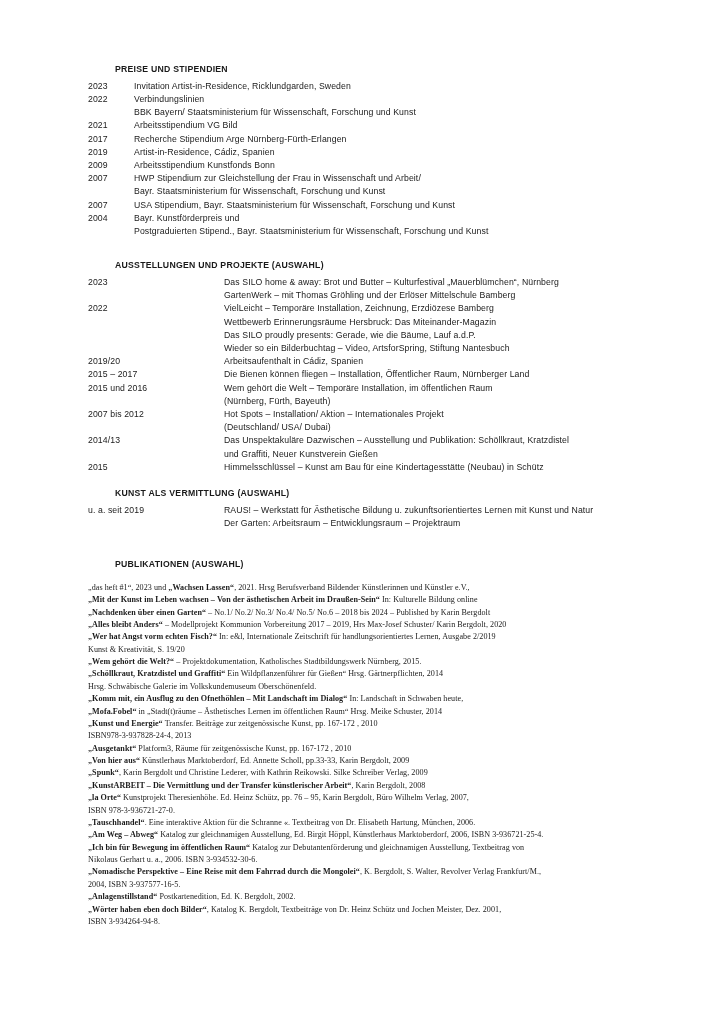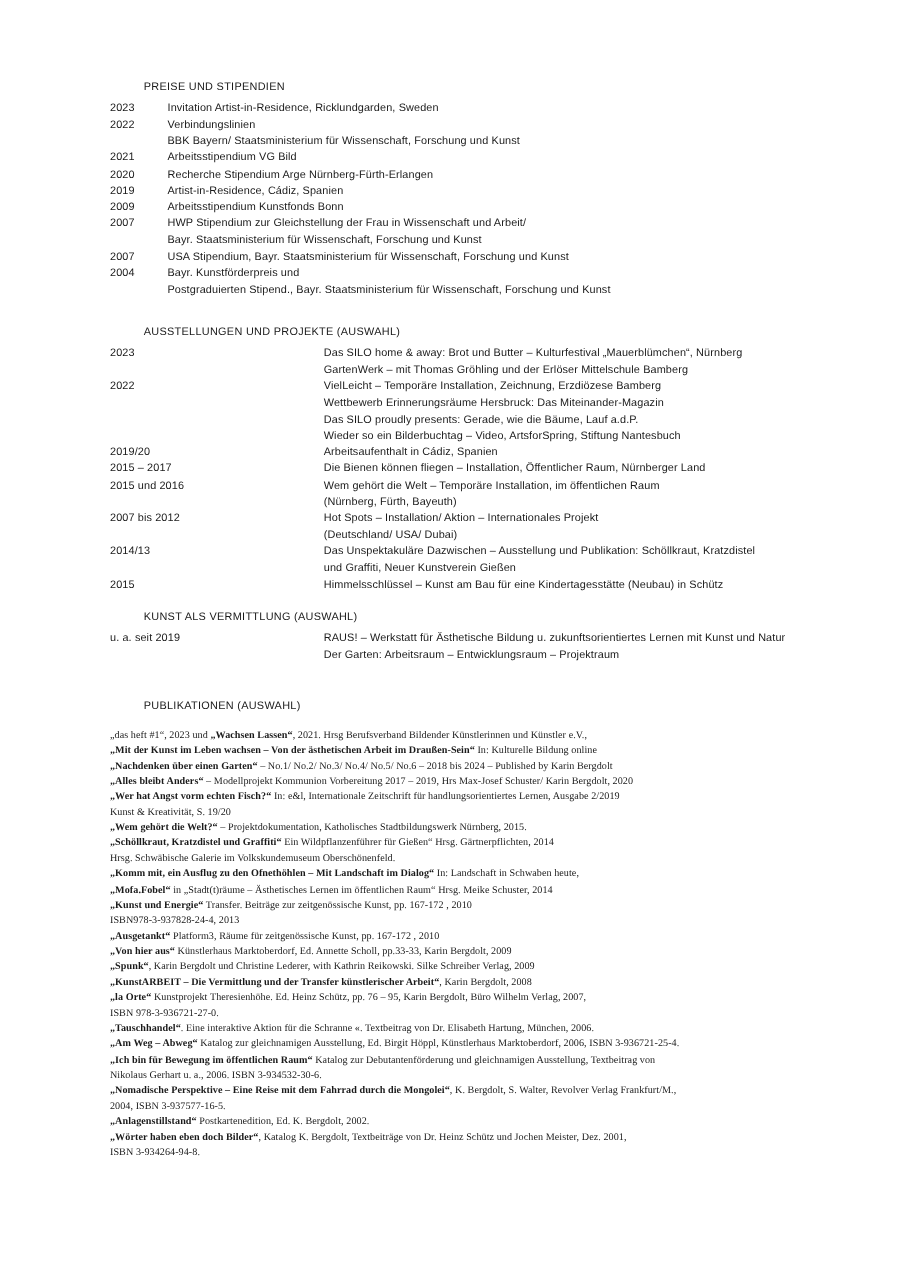--- a/index.html
+++ b/index.html
@@ -16,21 +16,21 @@
   }
   .page {
     position: relative;
     width: 724px;
     height: 1023px;
     box-sizing: border-box;
     padding: 64px 62px 10px 88px;
   }
   .section-heading {
     font-size: 8.7px;
-    font-weight: normal;
+    font-weight: bold;
     letter-spacing: 0.25px;
     margin: 0 0 4px 0;
     line-height: 1.35;
     padding-left: 27px;
   }
   .block {
     margin: 0;
   }
   
   .row {
@@ -47,21 +47,21 @@
     font-size: 8.7px;
     letter-spacing: 0.1px;
   }
   
   .awards .yr { width: 46px; }
   .awards .txt { flex: 1 1 auto; }
   .awards .row { margin-bottom: 0.6px; }
 
   
   .exh .yr { width: 136px; }
-  .exh .txt { flex: 1 1 auto; margin-left: 35px; }
+  .exh .txt { flex: 1 1 auto; }
   .exh .row { margin-bottom: 0.6px; }
 
   .spacer-lg { height: 22px; }
   .spacer-md { height: 14px; }
   .spacer-sm { height: 7px; }
 
   
   .pub-list {
     font-size: 8.1px;
     line-height: 1.53;
@@ -91,21 +91,21 @@
         </div>
         <div class="row">
           <div class="yr"></div>
           <div class="txt">BBK Bayern/ Staatsministerium für Wissenschaft, Forschung und Kunst</div>
         </div>
         <div class="row">
           <div class="yr">2021</div>
           <div class="txt">Arbeitsstipendium VG Bild</div>
         </div>
         <div class="row">
-          <div class="yr">2020</div>
+          <div class="yr">2017</div>
           <div class="txt">Recherche Stipendium Arge Nürnberg-Fürth-Erlangen</div>
         </div>
         <div class="row">
           <div class="yr">2019</div>
           <div class="txt">Artist-in-Residence, Cádiz, Spanien</div>
         </div>
         <div class="row">
           <div class="yr">2009</div>
           <div class="txt">Arbeitsstipendium Kunstfonds Bonn</div>
         </div>

